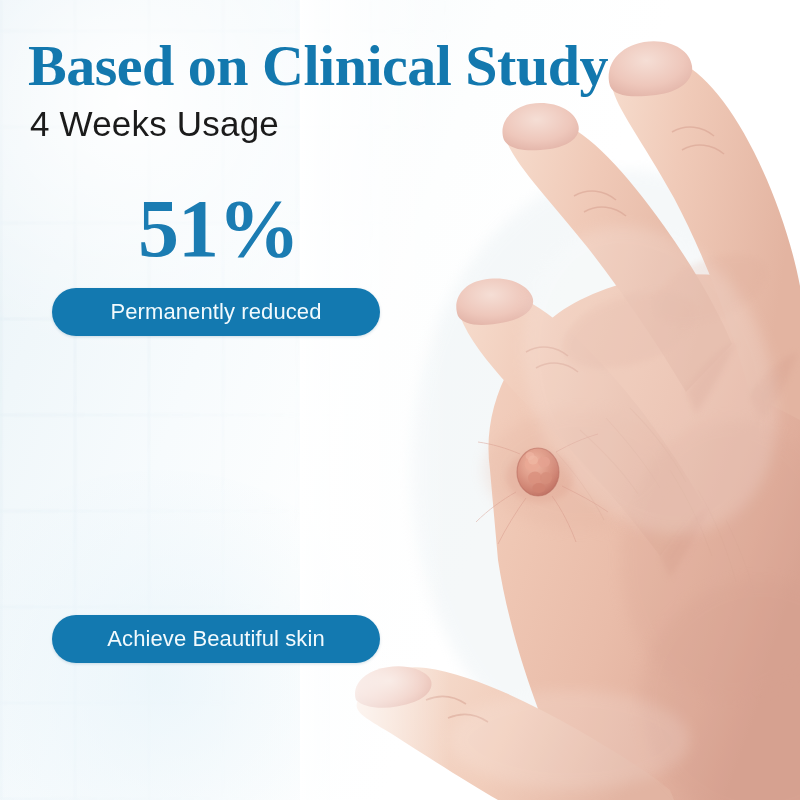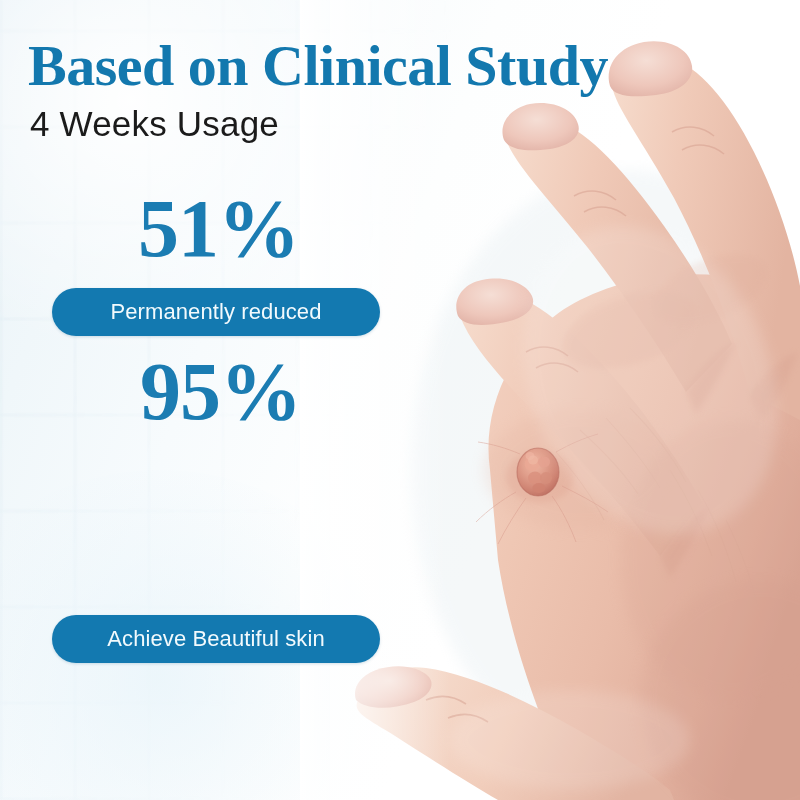--- a/index.html
+++ b/index.html
@@ -322,21 +322,20 @@
   <div class="subtitle">4 Weeks Usage</div>
 
   <div class="stat" id="stat1">
     <div class="stat-value">51%</div>
     <div class="pill">
       <span>Permanently reduced</span>
     </div>
   </div>
 
   <div class="stat" id="stat2">
-    <div class="stat-value">95%</div>
   </div>
 
   <div class="stat" id="stat3">
     <div class="pill">
       <span>Achieve Beautiful skin</span>
     </div>
   </div>
 
 </div>
 

